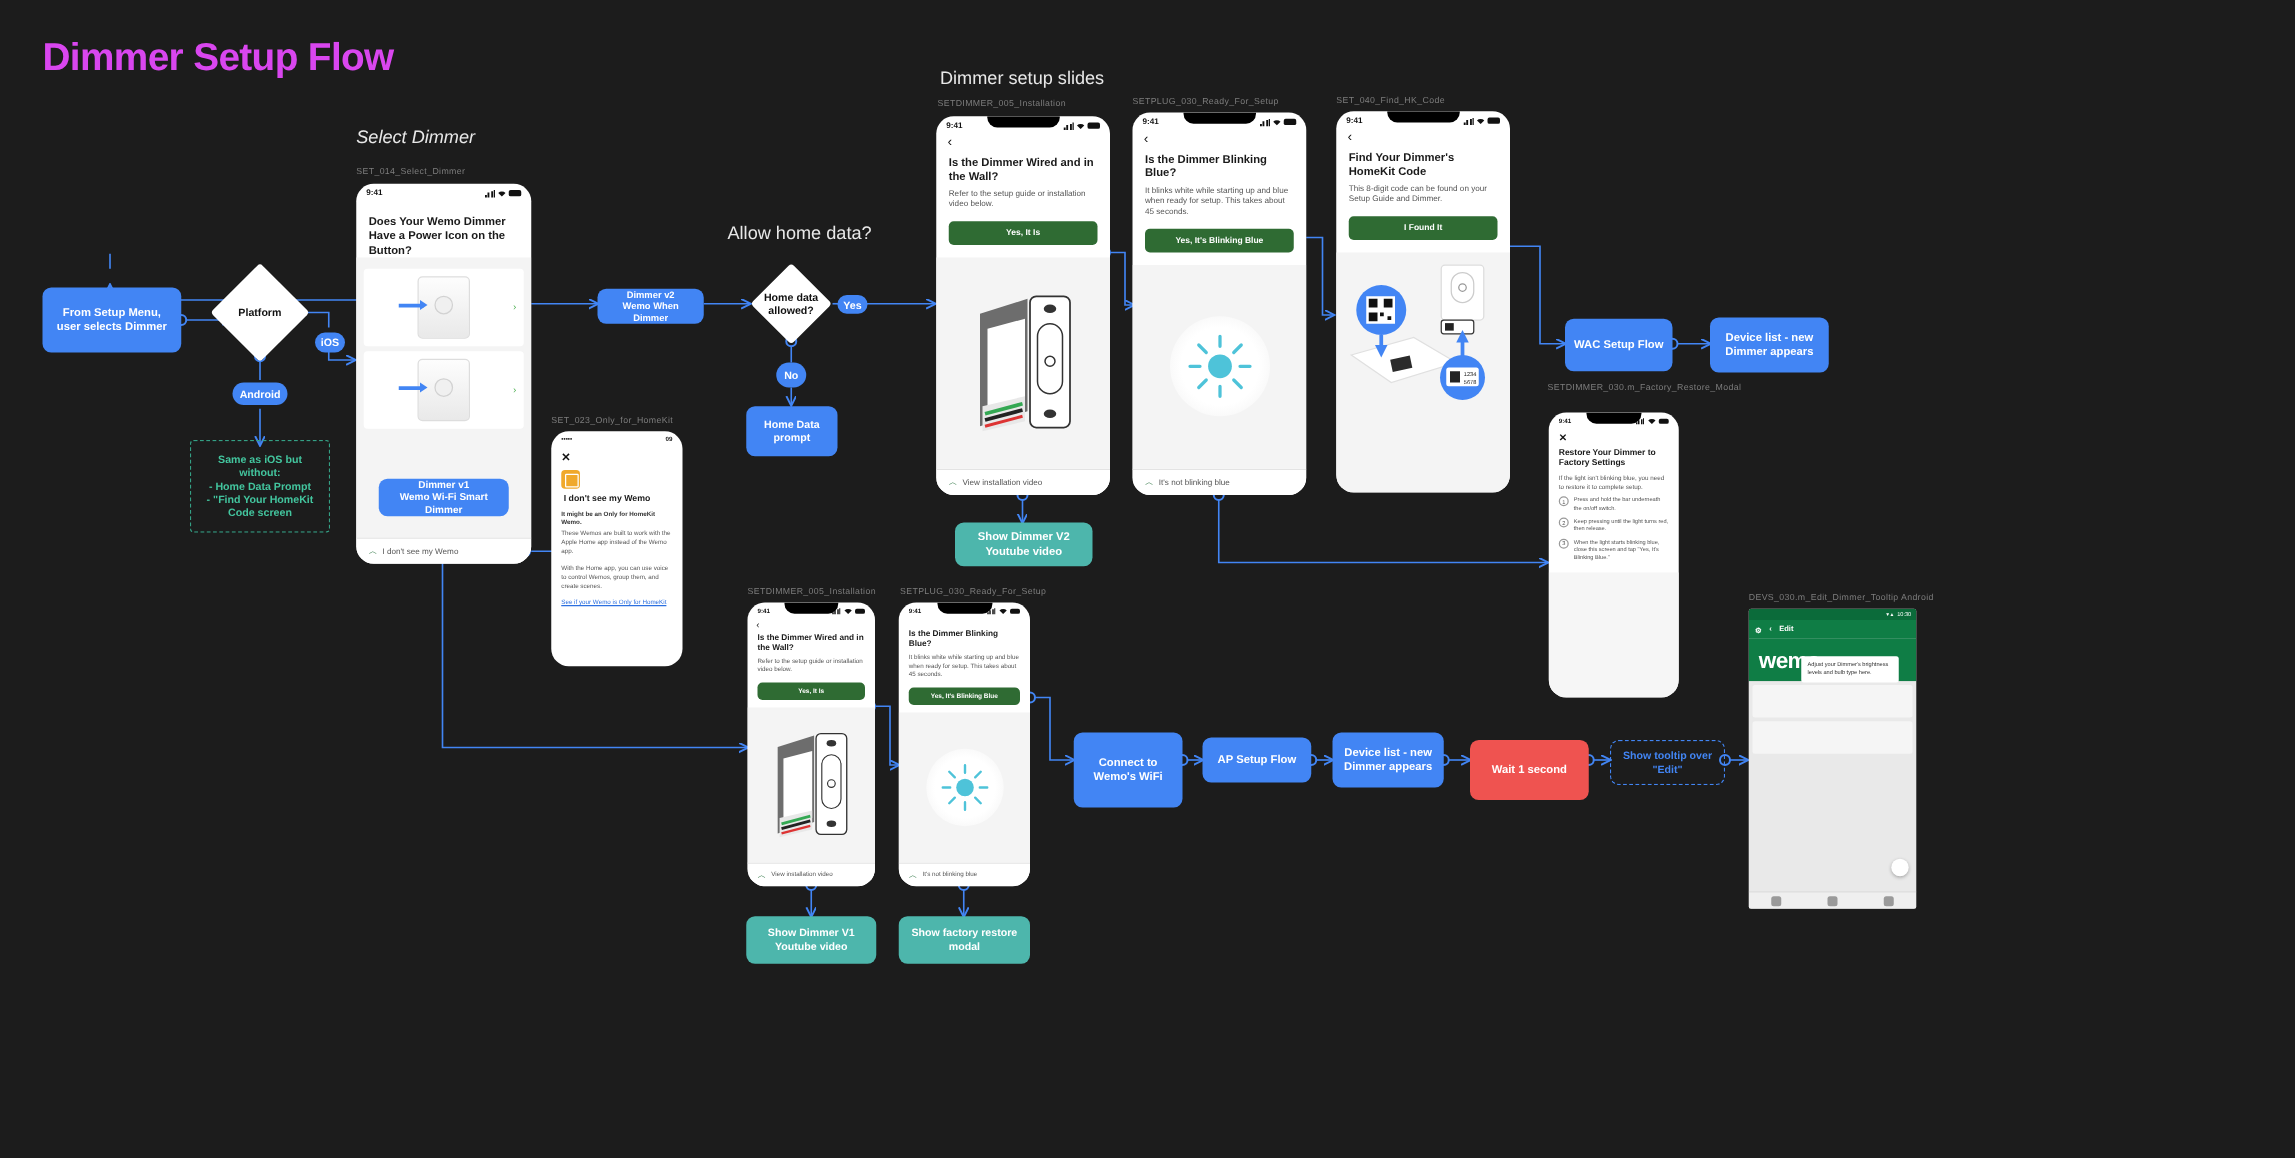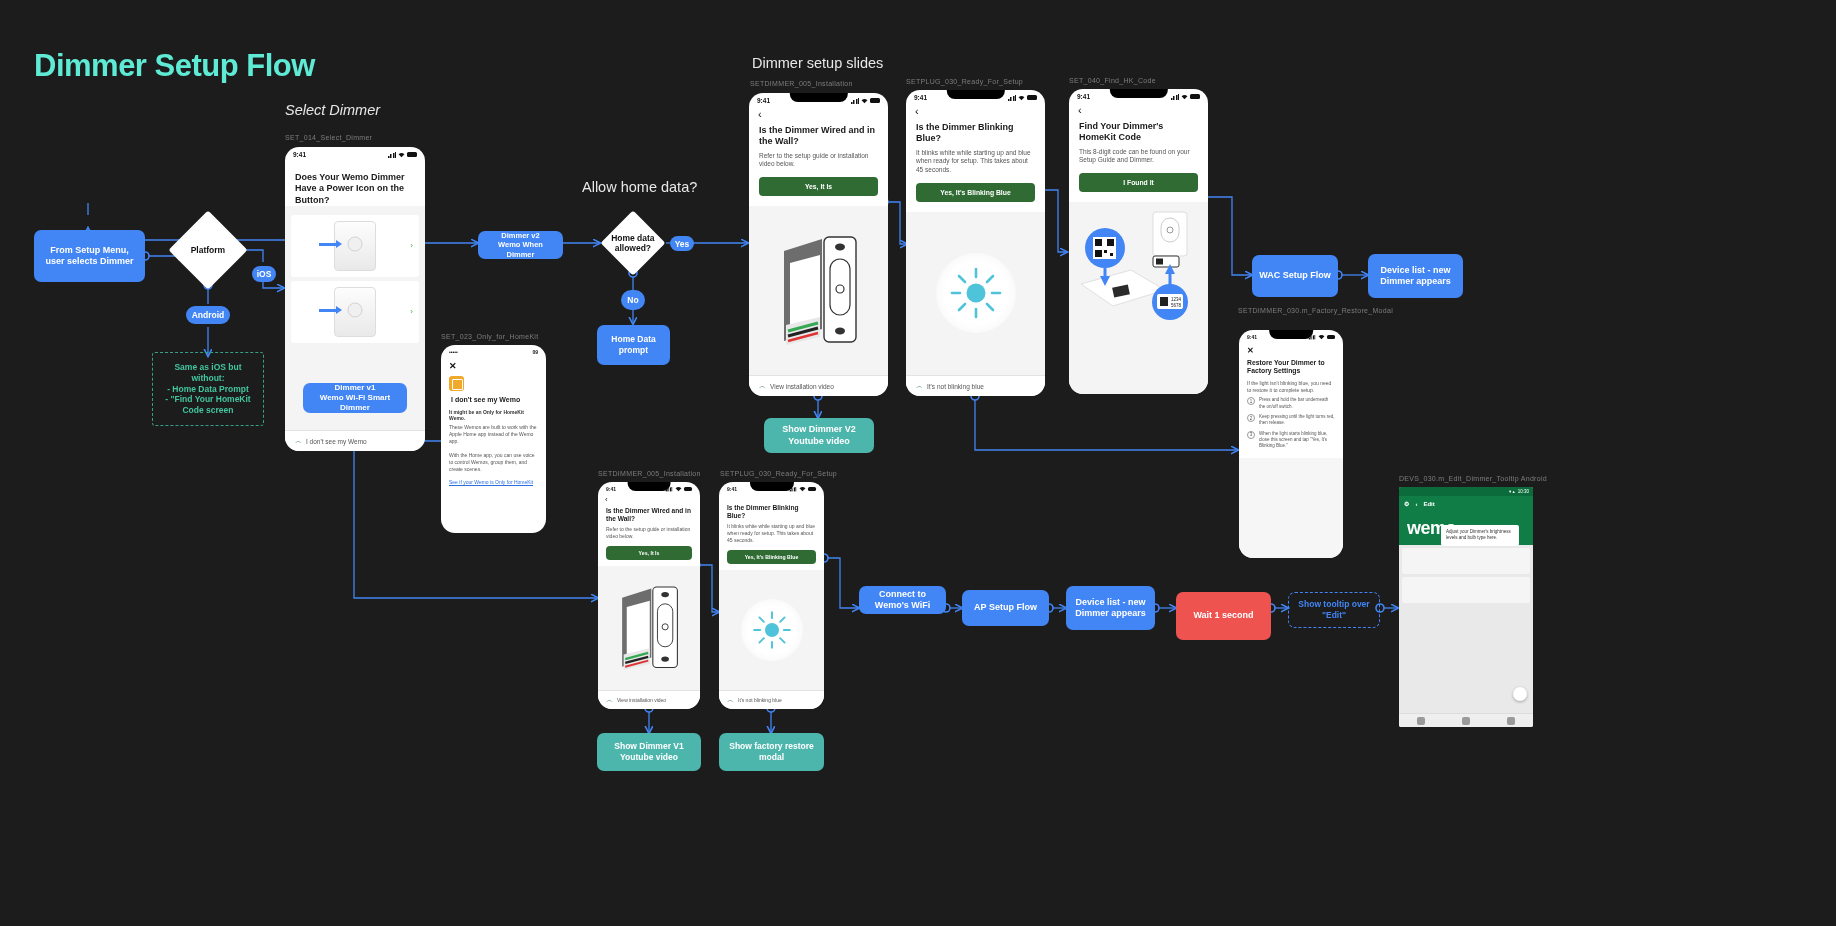--- a/index.html
+++ b/index.html
@@ -7,21 +7,21 @@
   body {
     width:1836px; height:926px; position:relative; overflow:hidden;
     font-family:"Liberation Sans", sans-serif;
     color:#fff;
   }
   #canvas { position:absolute; inset:0; }
   svg.wires { position:absolute; left:0; top:0; width:1836px; height:926px; pointer-events:none; }
 
   .page-title {
     position:absolute; left:34px; top:28px;
-    font-size:31px; font-weight:bold; letter-spacing:-0.5px; color:#5eead4;margin-top:20px;
+    font-size:31px; font-weight:bold; letter-spacing:-0.5px; color:#d946ef;
   }
   .section-title {
     position:absolute; font-size:14.5px; color:#e8e8e8; font-weight:400;
   }
   .frame-id {
     position:absolute; font-size:7px; color:#7d7d7d; letter-spacing:0.3px;
     line-height:1.35; width:150px;
   }
 
   
@@ -541,21 +541,21 @@
     </div>
     <div class="ph-foot" style="font-size:5px;padding:4px 8px;">
       <span class="caret-up">︿</span>
       <span>It's not blinking blue</span>
     </div>
   </div>
 
   <div class="node teal" style="left:597px; top:733px; width:104px; height:38px; font-size:8.5px;">Show Dimmer V1 Youtube video</div>
   <div class="node teal" style="left:719px; top:733px; width:105px; height:38px; font-size:8.5px;">Show factory restore modal</div>
 
-  <div class="node blue" style="left:859px; top:586px; width:87px; height:28px; font-size:9px;">Connect to Wemo's WiFi</div>
+  <div class="node blue" style="left:859px; top:586px; width:87px; height:60px; font-size:9px;">Connect to Wemo's WiFi</div>
   <div class="node blue" style="left:962px; top:590px; width:87px; height:36px; font-size:9px;">AP Setup Flow</div>
   <div class="node blue" style="left:1066px; top:586px; width:89px; height:44px; font-size:9px;">Device list - new Dimmer appears</div>
   <div class="node red" style="left:1176px; top:592px; width:95px; height:48px; font-size:9px;">Wait 1 second</div>
   <div class="node dashed-blue" style="left:1288px; top:592px; width:92px; height:36px; font-size:8.5px;">Show tooltip over "Edit"</div>
 
   <div class="android-phone" style="left:1399px; top:487px; width:134px; height:240px; display:flex; flex-direction:column;">
     <div class="and-status">
       <span>▾ ▴</span>
       <span>10:30</span>
     </div>

